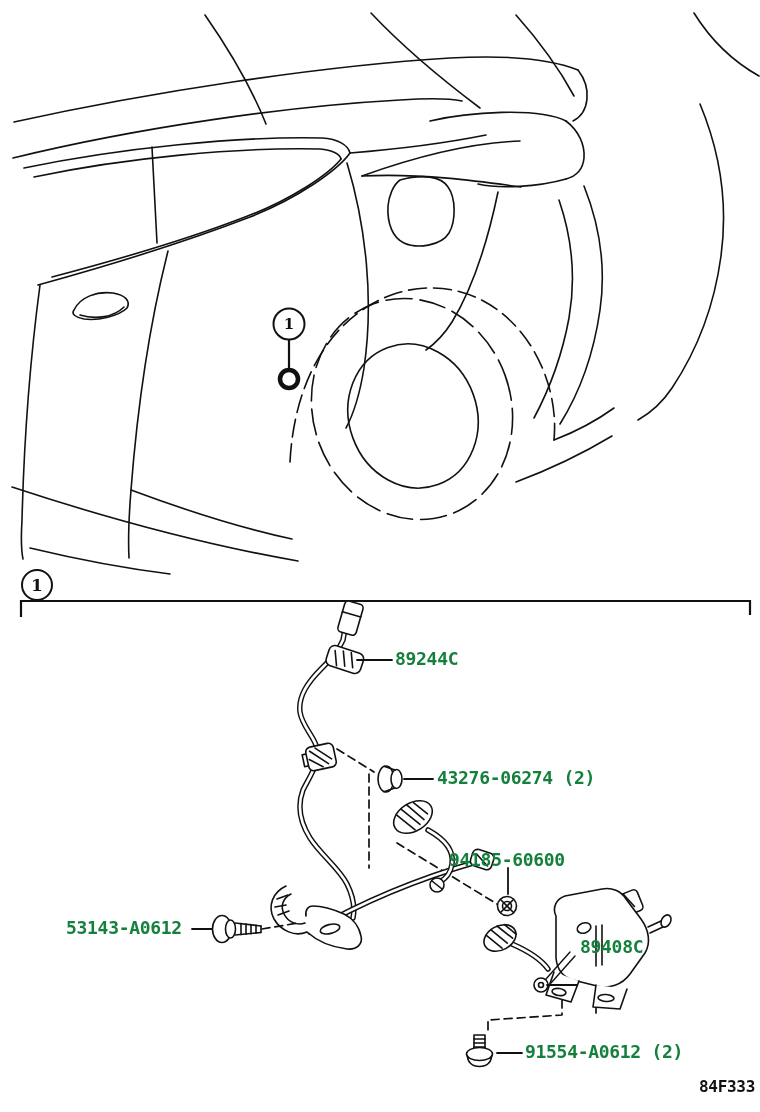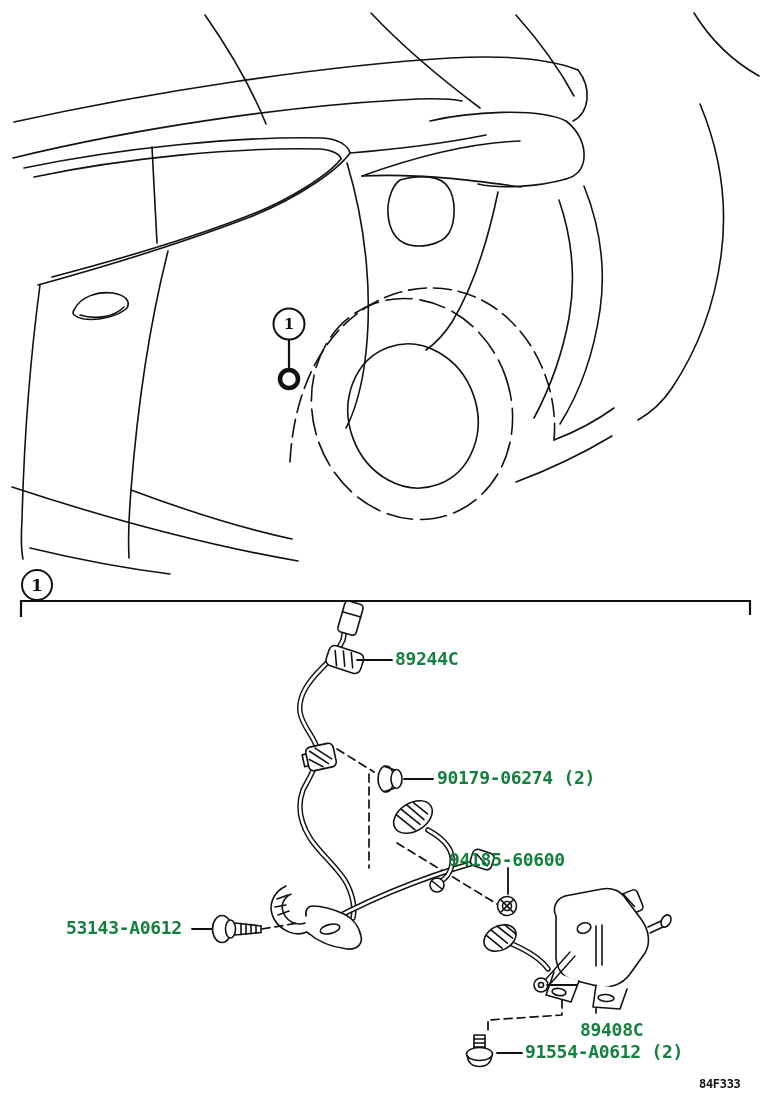--- a/index.html
+++ b/index.html
@@ -7,21 +7,21 @@
     position:relative;width:760px;height:1112px;background:#ffffff;
     overflow:hidden;font-family:"DejaVu Sans Mono",monospace;
   }
   #art{position:absolute;left:0;top:0;}
   .part-label{
     position:absolute;color:#15803d;font-weight:bold;font-size:18px;
     line-height:1.15;letter-spacing:-0.3px;white-space:nowrap;
     font-family:"DejaVu Sans Mono",monospace;
   }
   .footer-code{
-    position:absolute;color:#111;font-weight:bold;font-size:12px;
+    position:absolute;color:#111;font-weight:bold;font-size:16px;
     letter-spacing:-0.3px;white-space:nowrap;
   }
   .marker{
     position:absolute;width:30px;height:30px;color:#111;
     display:flex;align-items:center;justify-content:center;
     font-family:"DejaVu Serif",serif;font-weight:bold;
   }
   .marker.car{font-size:15px;}
   .marker.section{font-size:17px;}
 </style>
@@ -226,20 +226,20 @@
         <path d="M 547,985 L 577,985"></path>
         <path d="M 497,1053 L 522,1053"></path>
       </g>
     </g>
   </svg>
 
   <div class="marker car" style="left:274px;top:309px;">1</div>
   <div class="marker section" style="left:22px;top:570px;">1</div>
 
   <div class="part-label" style="left:395px;top:649px;">89244C</div>
-  <div class="part-label" style="left:437px;top:768px;">90179-06274 (2)</div>
+  <div class="part-label" style="left:437px;top:768px;">43276-06274 (2)</div>
   <div class="part-label" style="left:449px;top:843px;margin-top:7px;">94185-60600</div>
   <div class="part-label" style="left:66px;top:918px;">53143-A0612</div>
-  <div class="part-label" style="left:580px;top:1020px;">89408C</div>
+  <div class="part-label" style="left:580px;top:937px;">89408C</div>
   <div class="part-label" style="left:525px;top:1042px;text-align:center;">91554-A0612 (2)</div>
 
   <div class="footer-code" style="left:699px;top:1077px;">84F333</div>
 </div>
 
 </body></html>

